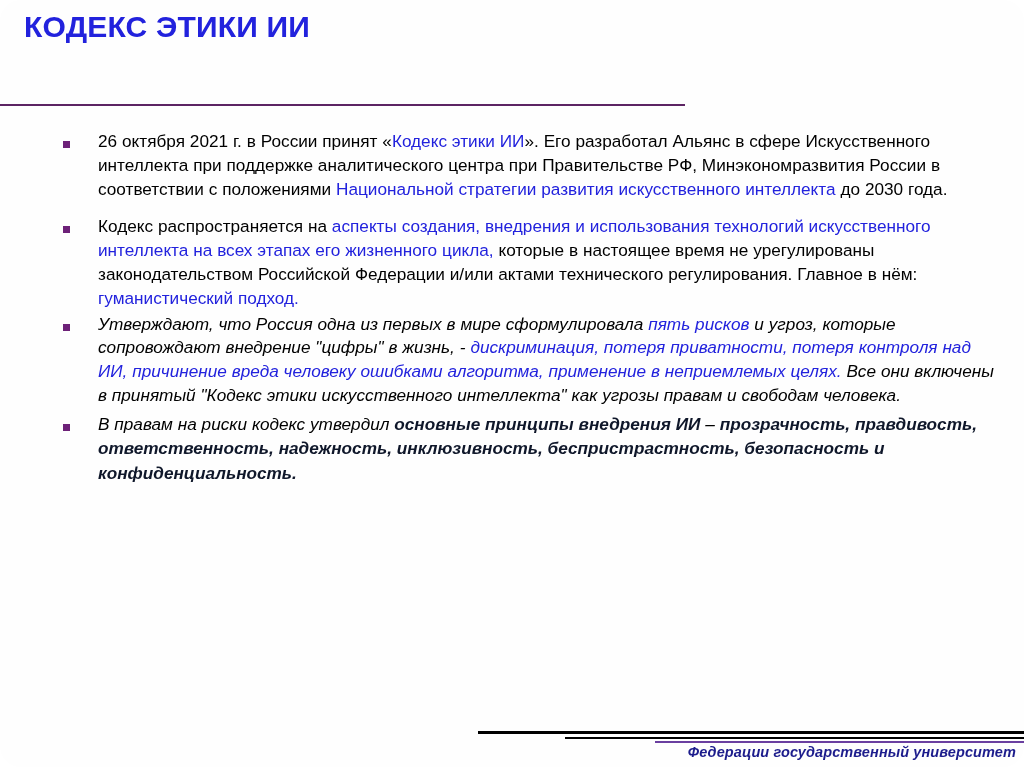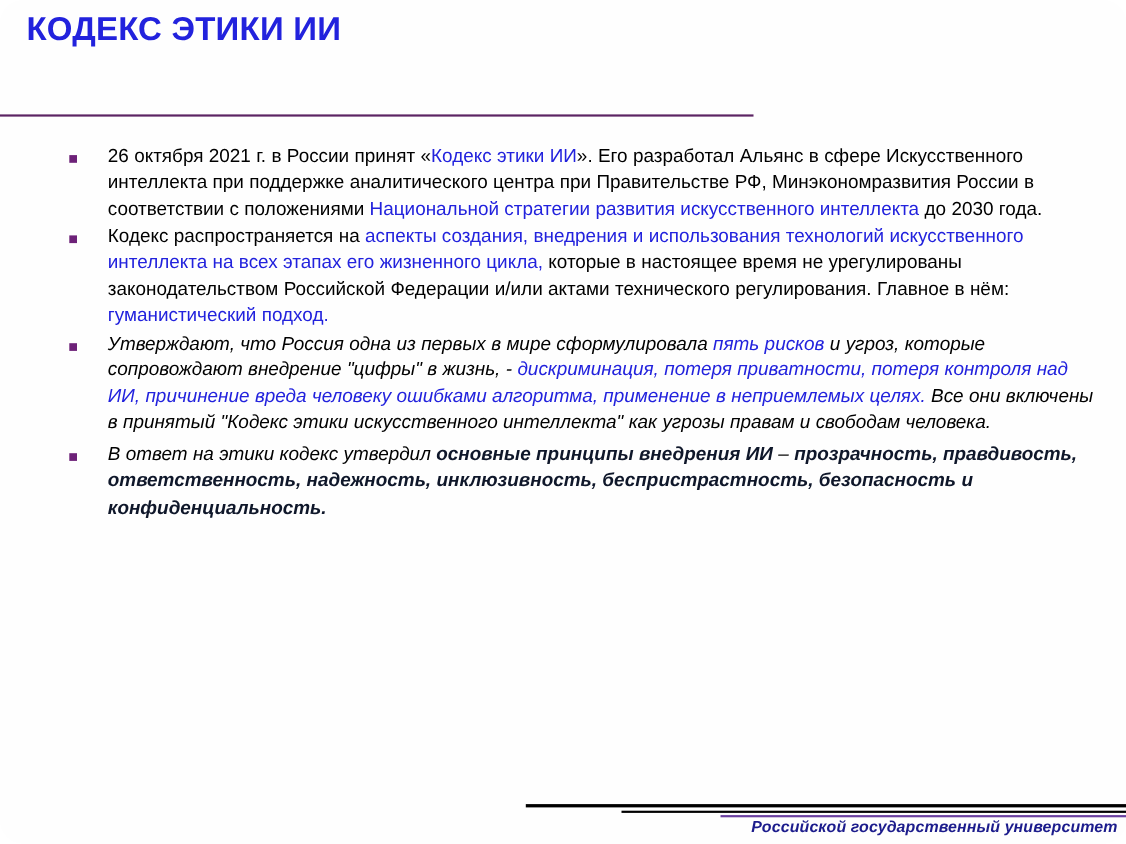--- a/index.html
+++ b/index.html
@@ -71,21 +71,21 @@
   }
 
   .bullet-text {
     font-size: 17.2px;
     line-height: 23.8px;
     color: #000000;
     text-align: left;
     word-spacing: 0.1px;
   }
 
-  .bullet-row.b1 { margin-bottom: 2px; }
+  .bullet-row.b1 { margin-bottom: 14px; }
   .bullet-row.b2 { margin-bottom: 2px; }
   .bullet-row.b3 { margin-bottom: 4px; font-style: italic; }
   .bullet-row.b4 .bullet-marker { top: 12px; }
   .bullet-row.b4 .bullet-text {
     font-style: italic;
     line-height: 24.6px;
   }
 
   .hl { color: #2222dd; }
   .hl-b { color: #0f172a; font-weight: bold; }
@@ -148,24 +148,24 @@
       <div class="bullet-text"><span>Кодекс распространяется на </span><span class="hl">аспекты создания, внедрения и использования технологий искусственного интеллекта на всех этапах его жизненного цикла,</span><span> которые в настоящее время не урегулированы законодательством Российской Федерации и/или актами технического регулирования. Главное в нём: </span><span class="hl">гуманистический подход.</span></div>
     </div>
 
     <div class="bullet-row b3">
       <span class="bullet-marker"></span>
       <div class="bullet-text"><span>Утверждают, что Россия одна из первых в мире сформулировала </span><span class="hl">пять рисков</span><span> и угроз, которые сопровождают внедрение "цифры" в жизнь, - </span><span class="hl">дискриминация, потеря приватности, потеря контроля над ИИ, причинение вреда человеку ошибками алгоритма, применение в неприемлемых целях.</span><span> Все они включены в принятый "Кодекс этики искусственного интеллекта" как угрозы правам и свободам человека.</span></div>
     </div>
 
     <div class="bullet-row b4">
       <span class="bullet-marker"></span>
-      <div class="bullet-text"><span>В ответ на этики кодекс утвердил </span><span class="hl-b">основные принципы внедрения ИИ</span><span> – </span><span class="hl-b">прозрачность, правдивость, ответственность, надежность, инклюзивность, беспристрастность, безопасность и конфиденциальность.</span></div>
+      <div class="bullet-text"><span>В правам на риски кодекс утвердил </span><span class="hl-b">основные принципы внедрения ИИ</span><span> – </span><span class="hl-b">прозрачность, правдивость, ответственность, надежность, инклюзивность, беспристрастность, безопасность и конфиденциальность.</span></div>
     </div>
 
   </div>
 
   <div class="footer-line-black-1"></div>
   <div class="footer-line-black-2"></div>
   <div class="footer-line-purple"></div>
 
-  <div class="footer-text">Российской государственный университет</div>
+  <div class="footer-text">Федерации государственный университет</div>
 
 </div>
 
 </body></html>

